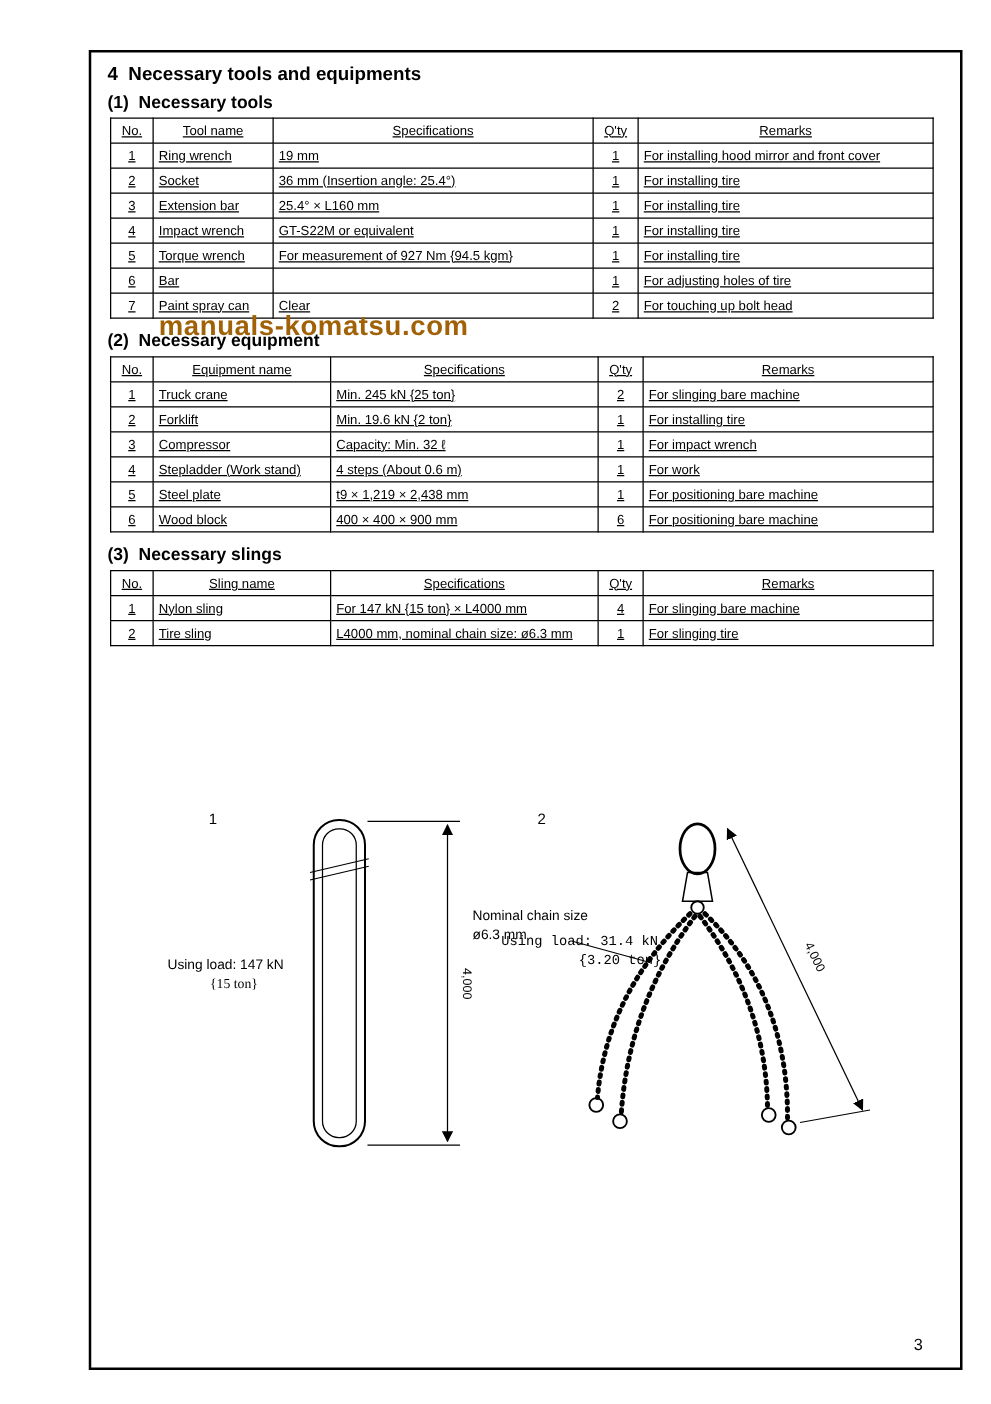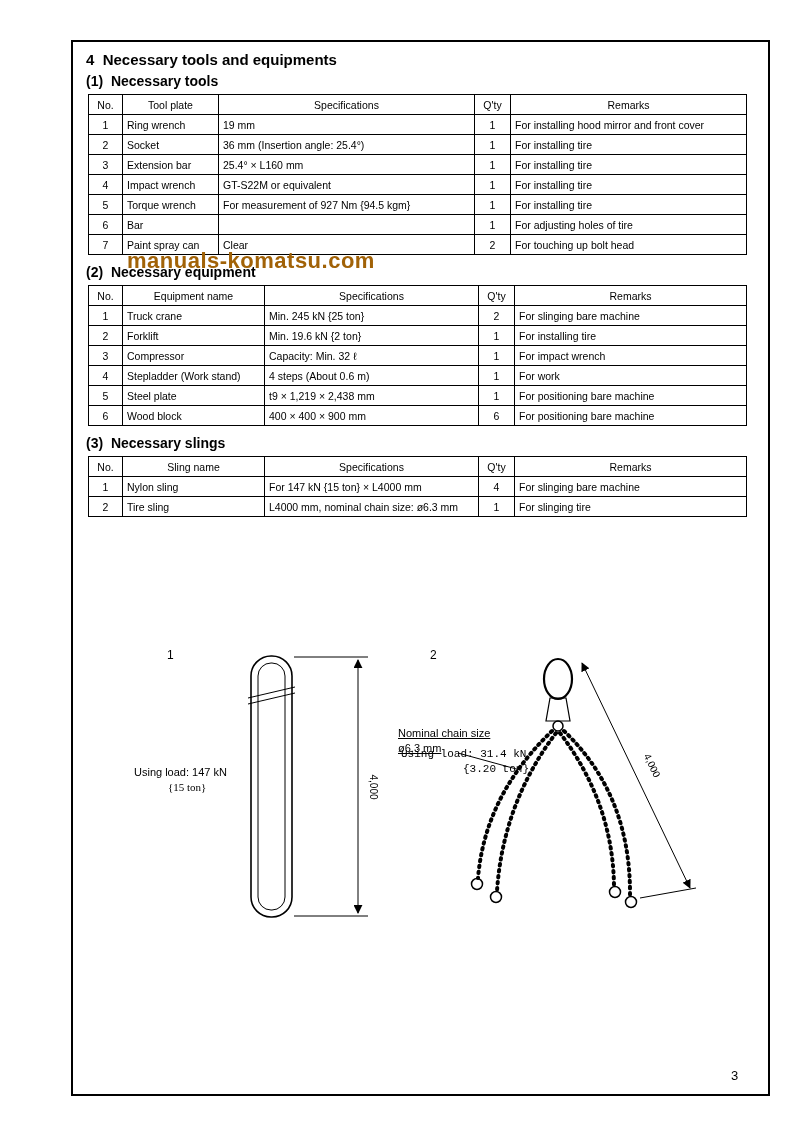--- a/index.html
+++ b/index.html
@@ -10,21 +10,21 @@
     overflow:hidden;
   }
   .border-box {
     position:absolute; left:71px; top:40px; width:699px; height:1056px;
     border:2px solid #000;
   }
   .content { position:absolute; left:86px; top:50px; width:662px; }
   .title { font-size:15px; font-weight:bold; line-height:20px; white-space:pre; }
   .section-heading { font-size:14px; font-weight:bold; line-height:16px; margin-top:9px; white-space:pre; }
   .section-heading.first { margin-top:3px; }
-  table { border-collapse:collapse; table-layout:fixed; width:658px; margin-top:5px; margin-left:2px; }
+  table { border-collapse:collapse; table-layout:fixed; width:658px; margin-top:5px; margin-left:2px;text-decoration:underline; }
   th, td {
     border:1px solid #000; font-size:10.5px; height:20px; padding:0 4px;
     overflow:hidden; white-space:nowrap; font-weight:normal; text-align:left;
   }
   th { text-align:center; }
   td.center { text-align:center; }
   .watermark {
     position:absolute; left:127px; top:248px; font-size:22px; font-weight:bold;
     letter-spacing:0.5px; z-index:5;
   }
@@ -49,21 +49,21 @@
     <colgroup>
         <col style="width:34px">
         <col style="width:96px">
         <col style="width:256px">
         <col style="width:36px">
         <col style="width:236px">
       </colgroup>
   <thead>
         <tr>
           <th>No.</th>
-          <th>Tool plate</th>
+          <th>Tool name</th>
           <th>Specifications</th>
           <th>Q'ty</th>
           <th>Remarks</th>
         </tr>
       </thead>
       <tbody>
         <tr>
           <td class="center">1</td>
           <td>Ring wrench</td>
           <td>19 mm</td>
@@ -219,21 +219,21 @@
 <div class="watermark" style="color: #a16207;">manuals-komatsu.com</div>
 
 <div class="fig-number" style="left:167px; top:648px;">1</div>
 <div class="fig-number" style="left:430px; top:648px;">2</div>
 
 <div class="fig-label" style="left:134px; top:765px;">
   <div>Using load: 147 kN</div>
   <div class="indent1">{15 ton}</div>
 </div>
 
-<div class="fig-label" style="left:398px; top:726px;text-decoration:underline;">
+<div class="fig-label" style="left:378px; top:726px;">
   <div>Nominal chain size</div>
   <div>ø6.3 mm</div>
 </div>
 
 <div class="fig-label" style="left:401px; top:747px;font-family:Liberation Mono, monospace;">
   <div>Using load: 31.4 kN</div>
   <div class="indent2">{3.20 ton}</div>
 </div>
 
 <svg class="fig-area" viewBox="0 0 640 305">

